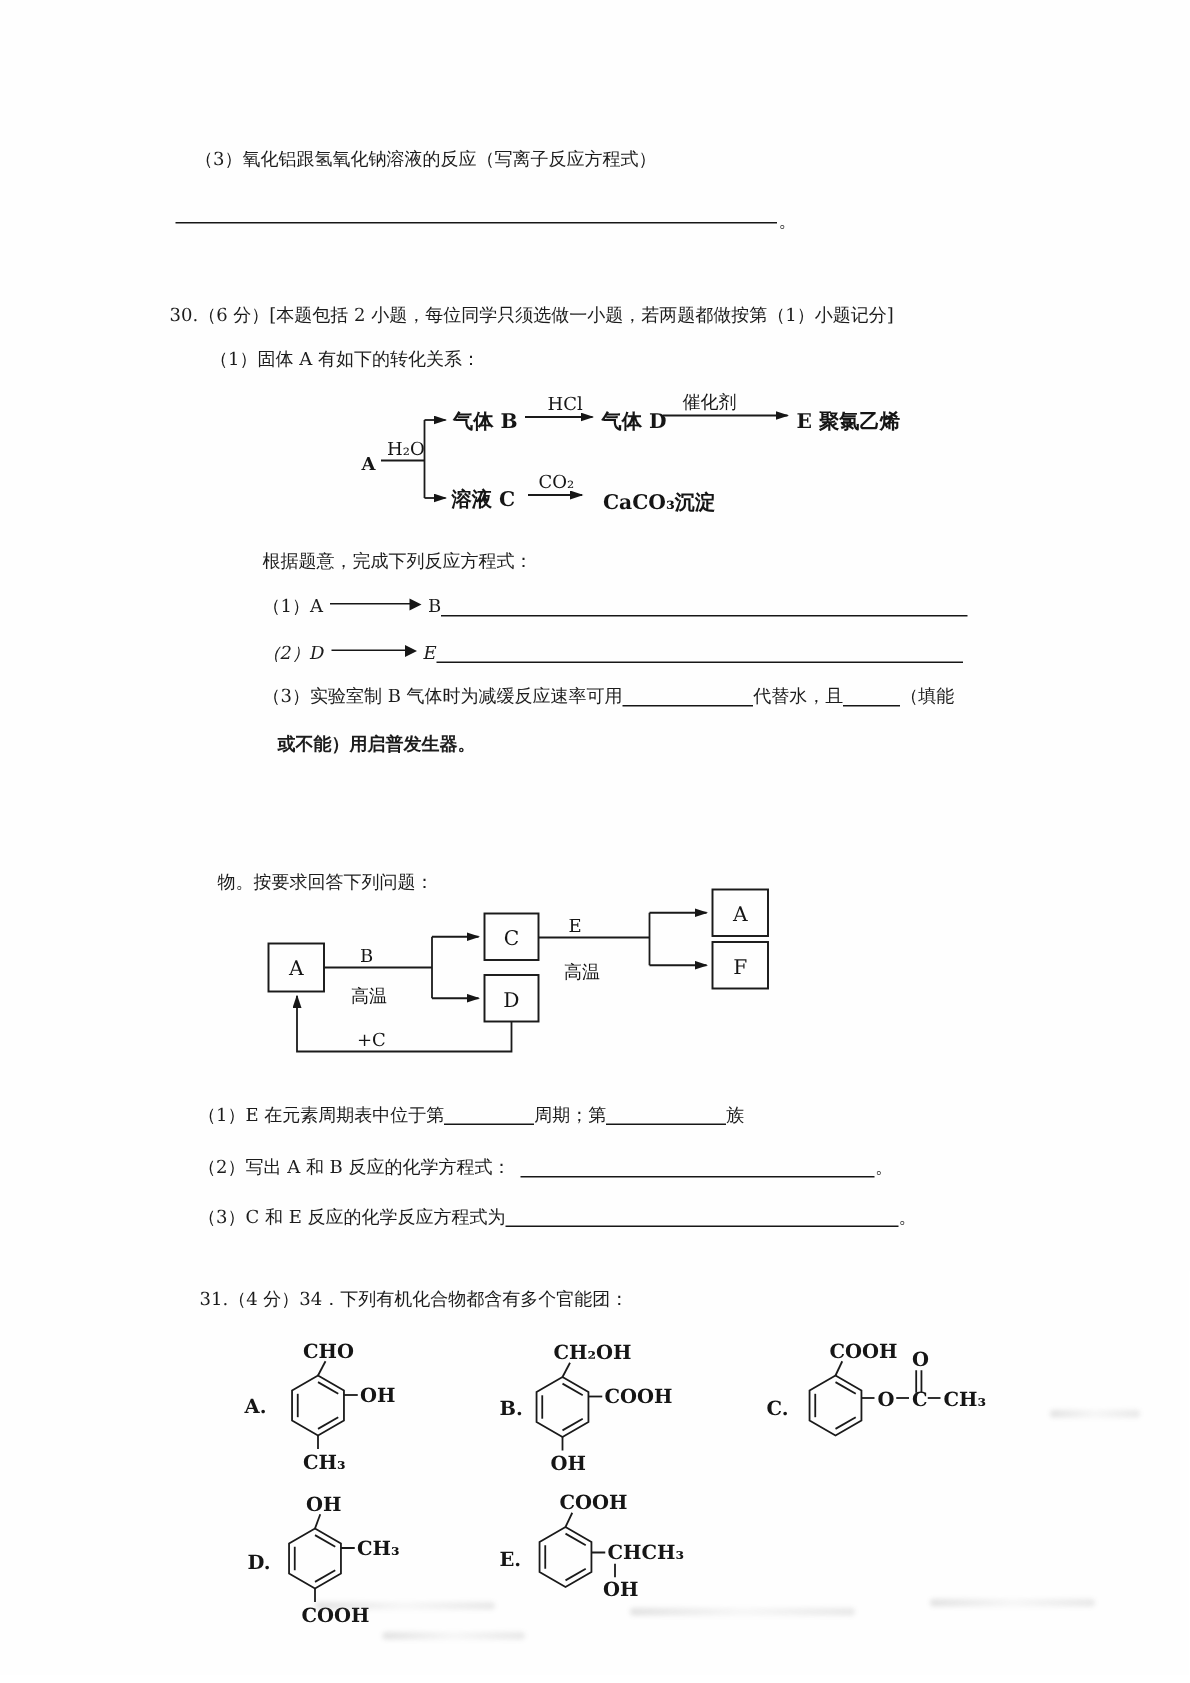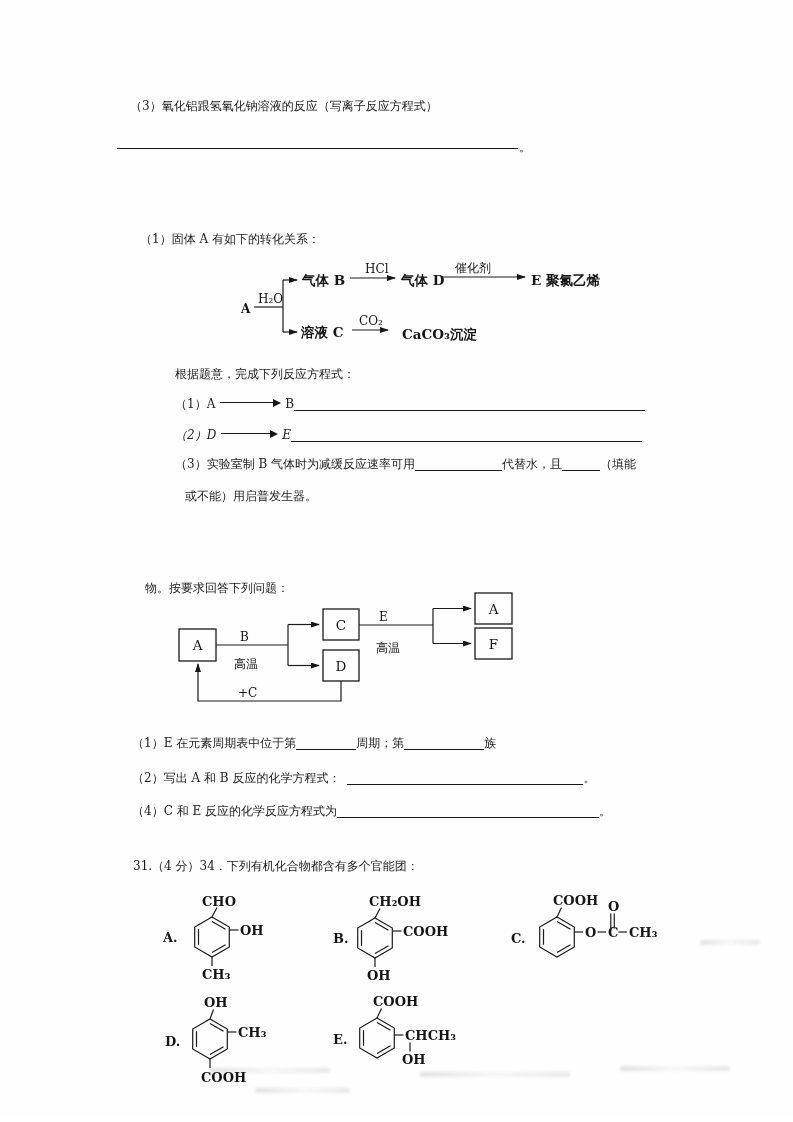--- a/index.html
+++ b/index.html
@@ -27,20 +27,21 @@
 </style>
 </head>
 <body>
 
 <div id="page">
 
   <div class="t" style="left:130px; top:98px;">（3）氧化铝跟氢氧化钠溶液的反应（写离子反应方程式）</div>
   <div class="rule" style="left:117px; top:148px; width:401px;"></div>
   <div class="t" style="left:519px; top:139px;">。</div>
 
+  <div class="t" style="left:113px; top:202px;">30.（6 分）[本题包括 2 小题，每位同学只须选做一小题，若两题都做按第（1）小题记分]</div>
   <div class="t" style="left:140px; top:231px;">（1）固体 A 有如下的转化关系：</div>
 
   <svg style="left:235px; top:253px;" width="420" height="100" viewBox="0 0 420 100">
     <defs>
       <marker id="ar1" markerWidth="9" markerHeight="8" refX="8" refY="3" orient="auto" markerUnits="userSpaceOnUse">
         <path d="M0,0 L9,3 L0,6 Z" fill="#161616"></path>
       </marker>
     </defs>
     <text x="6" y="60" font-size="16" font-weight="bold">A</text>
     <text x="23" y="50" font-size="9.5">H₂O</text>
@@ -69,21 +70,21 @@
     <span>（1）A</span><span class="harrow" style="width:60px;"></span><span>B</span><span class="blank" style="width:351px;"></span>
   </div>
 
   <div class="t" style="left:175px; top:427px;font-style:italic;">
     <span>（2）D</span><span class="harrow" style="width:56px;"></span><span>E</span><span class="blank" style="width:351px;"></span>
   </div>
 
   <div class="t" style="left:175px; top:456px;">
     <span>（3）实验室制 B 气体时为减缓反应速率可用</span><span class="blank" style="width:87px;"></span><span>代替水，且</span><span class="blank" style="width:38px;"></span><span>（填能</span>
   </div>
-  <div class="t" style="left:185px; top:488px;">或不能）用启普发生器。</div>
+  <div class="t" style="left:185px; top:488px;font-weight:bold;">或不能）用启普发生器。</div>
 
   <div class="t" style="left:101px; top:580px;padding-left:44px;">物。按要求回答下列问题：</div>
 
   <svg style="left:150px; top:580px;" width="400" height="135" viewBox="0 0 400 135">
     <defs>
       <marker id="ar2" markerWidth="9" markerHeight="8" refX="8" refY="3" orient="auto" markerUnits="userSpaceOnUse">
         <path d="M0,0 L9,3 L0,6 Z" fill="#161616"></path>
       </marker>
     </defs>
     <rect x="29" y="49" width="37" height="32"></rect>
@@ -114,21 +115,21 @@
     <text x="88" y="117" font-size="13.5">+C</text>
   </svg>
 
   <div class="t" style="left:132px; top:735px;">
     <span>（1）E 在元素周期表中位于第</span><span class="blank" style="width:60px;"></span><span>周期；第</span><span class="blank" style="width:80px;"></span><span>族</span>
   </div>
   <div class="t" style="left:132px; top:770px;">
     <span>（2）写出 A 和 B 反应的化学方程式：</span><span style="display:inline-block;width:7px;"></span><span class="blank" style="width:236px;"></span><span>。</span>
   </div>
   <div class="t" style="left:132px; top:803px;">
-    <span>（4）C 和 E 反应的化学反应方程式为</span><span class="blank" style="width:262px;"></span><span>。</span>
+    <span>（3）C 和 E 反应的化学反应方程式为</span><span class="blank" style="width:262px;"></span><span>。</span>
   </div>
 
   <div class="t" style="left:133px; top:858px;">31.（4 分）34．下列有机化合物都含有多个官能团：</div>
 
   <svg style="left:150px; top:885px;" width="180" height="120" viewBox="0 0 180 120">
     <text class="fm" x="13" y="57" font-weight="normal" font-size="14">A.</text>
     <g>
       <polygon points="62,32 79.3,42 79.3,62 62,72 44.7,62 44.7,42" fill="none" stroke="#1a1a1a" stroke-width="1.2"></polygon>
       <line x1="62" y1="36.4" x2="75.5" y2="44.2"></line>
       <line x1="75.5" y1="59.8" x2="62" y2="67.6"></line>

